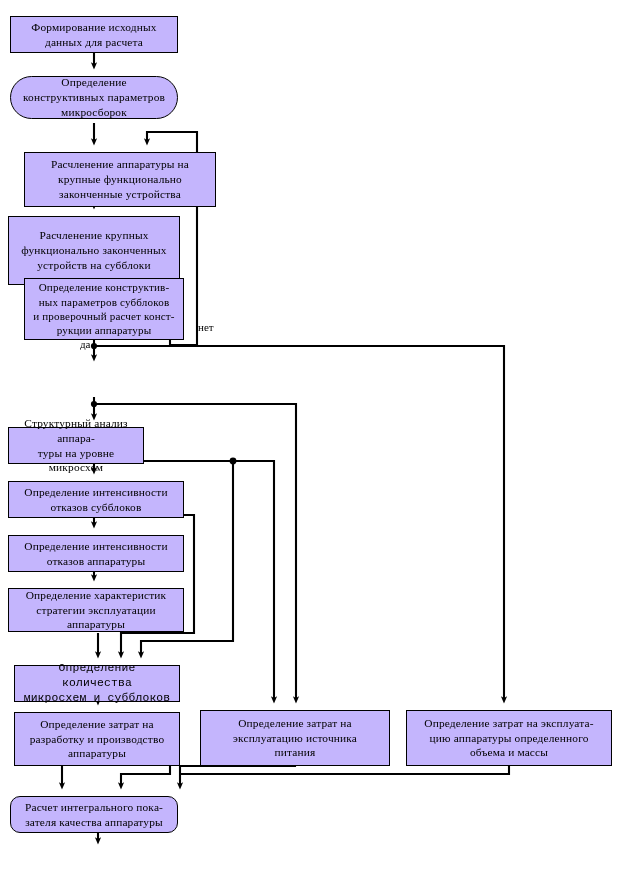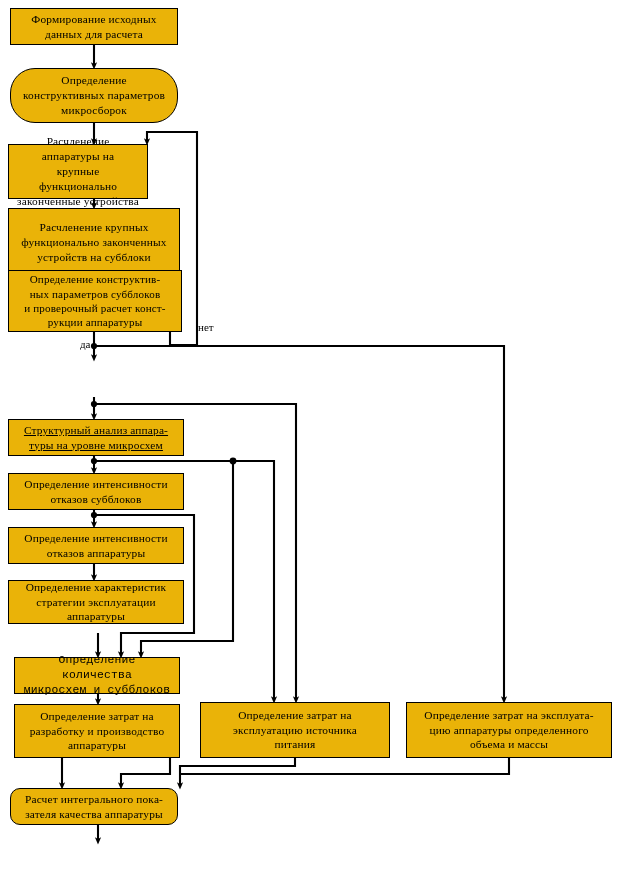--- a/index.html
+++ b/index.html
@@ -22,31 +22,32 @@
     left: 0;
     top: 0;
     width: 624px;
     height: 889px;
     pointer-events: none;
   }
   .node {
     position: absolute;
     box-sizing: border-box;
     border: 1.6px solid #000000;
-    background: #eab308;
+    background: #c4b5fd;
     display: flex;
     align-items: center;
     justify-content: center;
     text-align: center;
     color: #000000;
     font-size: 11.4px;
     line-height: 1.30;
     letter-spacing: 0.15px;
     padding: 1px 8px;
     z-index: 2;
+    margin-top: 8px;
   }
   .node-label {
     display: block;
     width: 100%;
     white-space: pre-line;
   }
   .edge-label {
     position: absolute;
     font-size: 11px;
     color: #000000;
@@ -117,42 +118,42 @@
       <circle cx="94" cy="461" r="3.1"></circle>
       <circle cx="94" cy="515" r="3.1"></circle>
       <circle cx="233" cy="461" r="3.4"></circle>
     </g>
   </svg>
 
   <div class="node" style="left:10px;top:8px;width:168px;height:37px;">
     <span class="node-label">Формирование исходных
 данных для расчета</span>
   </div>
-  <div class="node" style="left:10px;top:68px;width:168px;height:55px;border-radius:25px;">
+  <div class="node" style="left:10px;top:68px;width:168px;height:43px;border-radius:25px;">
     <span class="node-label">Определение
 конструктивных параметров
 микросборок</span>
   </div>
-  <div class="node" style="left:8px;top:144px;width:140px;height:55px;">
+  <div class="node" style="left:24px;top:144px;width:192px;height:55px;">
     <span class="node-label">Расчленение аппаратуры на
 крупные функционально
 законченные устройства</span>
   </div>
   <div class="node" style="left:8px;top:208px;width:172px;height:69px;">
     <span class="node-label">Расчленение крупных
 функционально законченных
 устройств на субблоки</span>
   </div>
-  <div class="node" style="left:8px;top:270px;width:174px;height:62px;font-size:11.1px;">
+  <div class="node" style="left:24px;top:270px;width:160px;height:62px;font-size:11.1px;">
     <span class="node-label">Определение конструктив-
 ных параметров субблоков
 и проверочный расчет конст-
 рукции аппаратуры</span>
   </div>
-  <div class="node" style="left:8px;top:419px;width:176px;height:37px;text-decoration:underline;">
+  <div class="node" style="left:8px;top:419px;width:136px;height:37px;">
     <span class="node-label">Структурный анализ аппара-
 туры на уровне микросхем</span>
   </div>
   <div class="node" style="left:8px;top:473px;width:176px;height:37px;">
     <span class="node-label">Определение интенсивности
 отказов субблоков</span>
   </div>
   <div class="node" style="left:8px;top:527px;width:176px;height:37px;">
     <span class="node-label">Определение интенсивности
 отказов аппаратуры</span>

